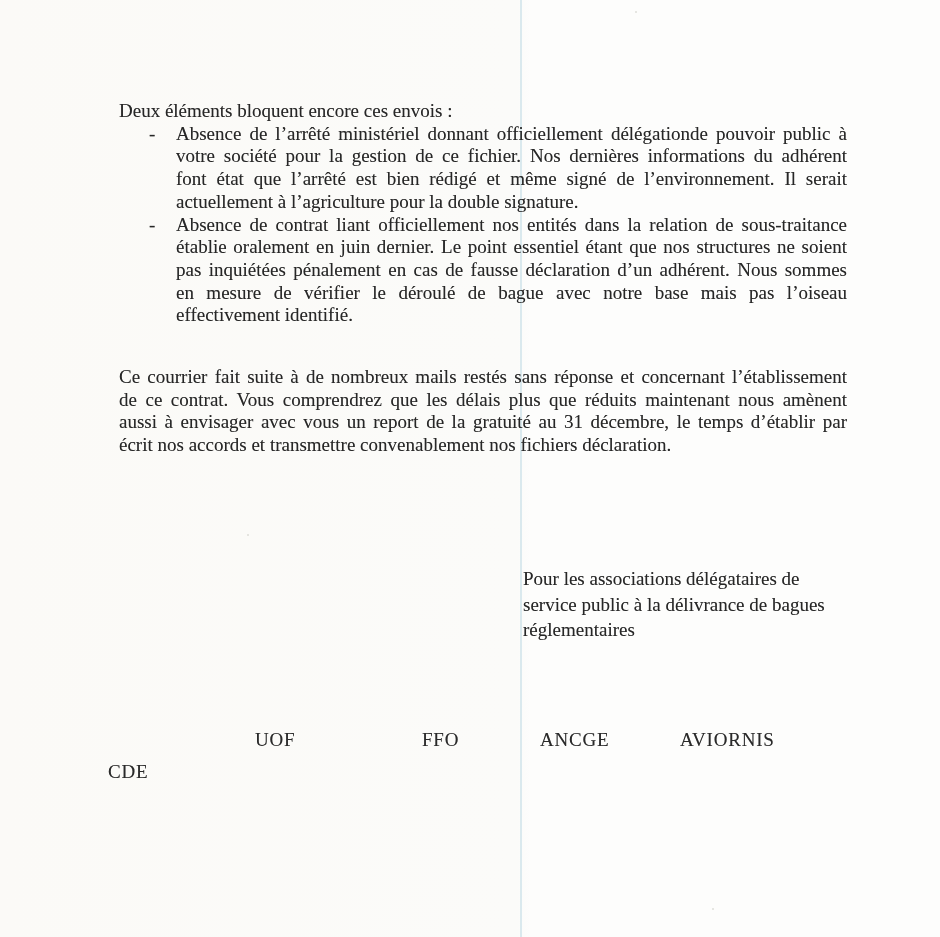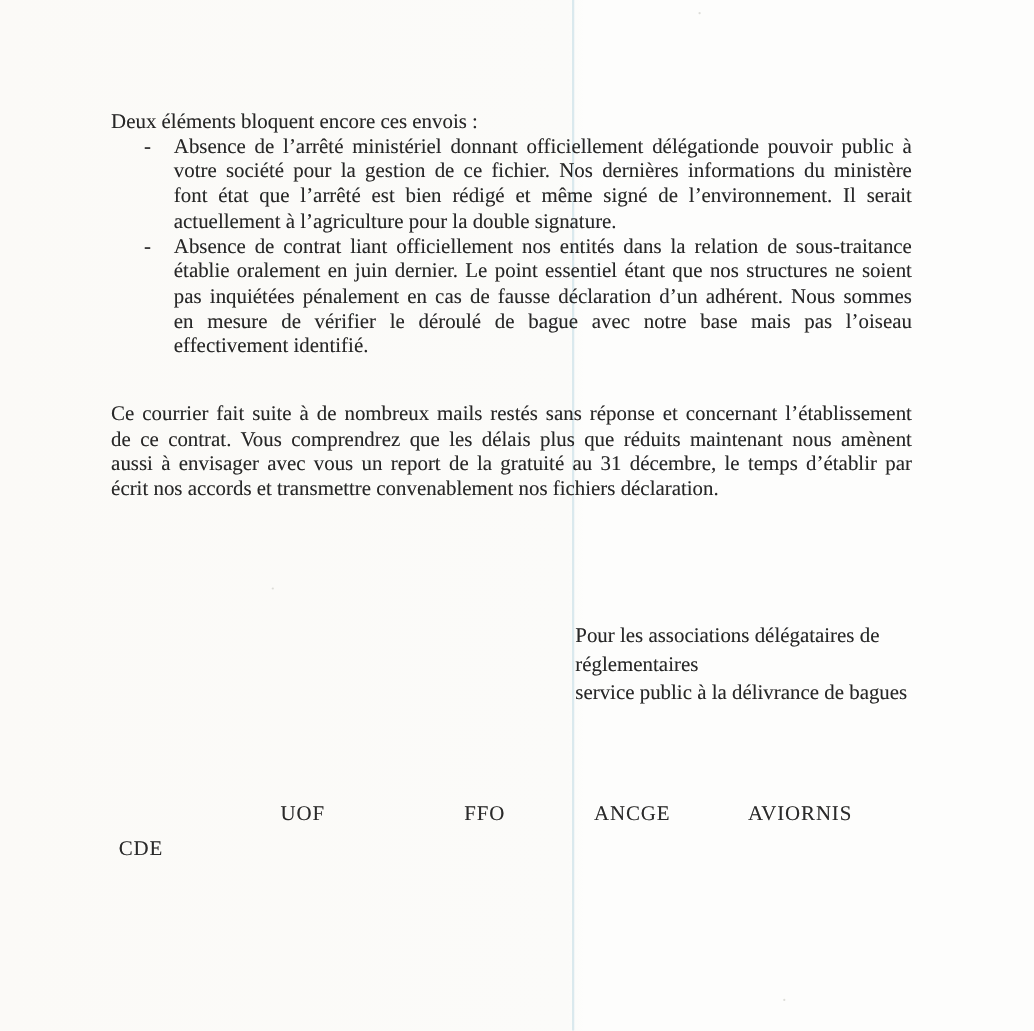--- a/index.html
+++ b/index.html
@@ -12,21 +12,21 @@
   }
   .page {
     position:absolute; inset:0;
     background:linear-gradient(90deg,#fbfaf7 0%,#fbfbf9 55%,#fdfdfc 56.5%,#fdfdfc 100%);
   }
   .fold-line {
     position:absolute; left:520px; top:0; bottom:0; width:2px;
     background:#d3e5eb; opacity:.85;
   }
   .content {
-    position:absolute; left:101px; top:100px; width:728px;
+    position:absolute; left:119px; top:100px; width:728px;
     font-size:19px; line-height:22.7px; color:#272727;
     text-shadow:0 0 0.6px rgba(45,45,45,.35);
   }
   .intro { text-align:left; }
   .bullet { display:flex; }
   .bullet-marker { flex:0 0 57px; padding-left:30px; }
   .bullet-body { flex:0 0 671px; }
   .justified > div { text-align:justify; text-align-last:justify; }
   .justified > div:last-child { text-align-last:left; }
   .para { margin-top:39px; }
@@ -63,21 +63,21 @@
 
   <div class="content">
 
     <div class="intro">Deux éléments bloquent encore ces envois :</div>
 
     <div>
       <div class="bullet">
         <div class="bullet-marker">-</div>
         <div class="bullet-body justified">
             <div>Absence de l’arrêté ministériel donnant officiellement délégationde pouvoir public à</div>
-            <div>votre société pour la gestion de ce fichier. Nos dernières informations du ministère</div>
+            <div>votre société pour la gestion de ce fichier. Nos dernières informations du adhérent</div>
             <div>font état que l’arrêté est bien rédigé et même signé de l’environnement. Il serait</div>
             <div>actuellement à l’agriculture pour la double signature.</div>
           </div>
       </div>
       <div class="bullet">
         <div class="bullet-marker">-</div>
         <div class="bullet-body justified">
             <div>Absence de contrat liant officiellement nos entités dans la relation de sous-traitance</div>
             <div>établie oralement en juin dernier. Le point essentiel étant que nos structures ne soient</div>
             <div>pas inquiétées pénalement en cas de fausse déclaration d’un adhérent. Nous sommes</div>
@@ -92,22 +92,22 @@
         <div>de ce contrat. Vous comprendrez que les délais plus que réduits maintenant nous amènent</div>
         <div>aussi à envisager avec vous un report de la gratuité au 31 décembre, le temps d’établir par</div>
         <div>écrit nos accords et transmettre convenablement nos fichiers déclaration.</div>
       </div>
 
 
   </div>
 
   <div class="signature">
       <div>Pour les associations délégataires de</div>
+      <div>service public à la délivrance de bagues</div>
       <div>réglementaires</div>
-      <div>service public à la délivrance de bagues</div>
     </div>
 
   <div class="orgs">
     <span class="org org-0">CDE</span>
     <span class="org org-1">UOF</span>
     <span class="org org-2">FFO</span>
     <span class="org org-3">ANCGE</span>
     <span class="org org-4">AVIORNIS</span>
   </div>
 

